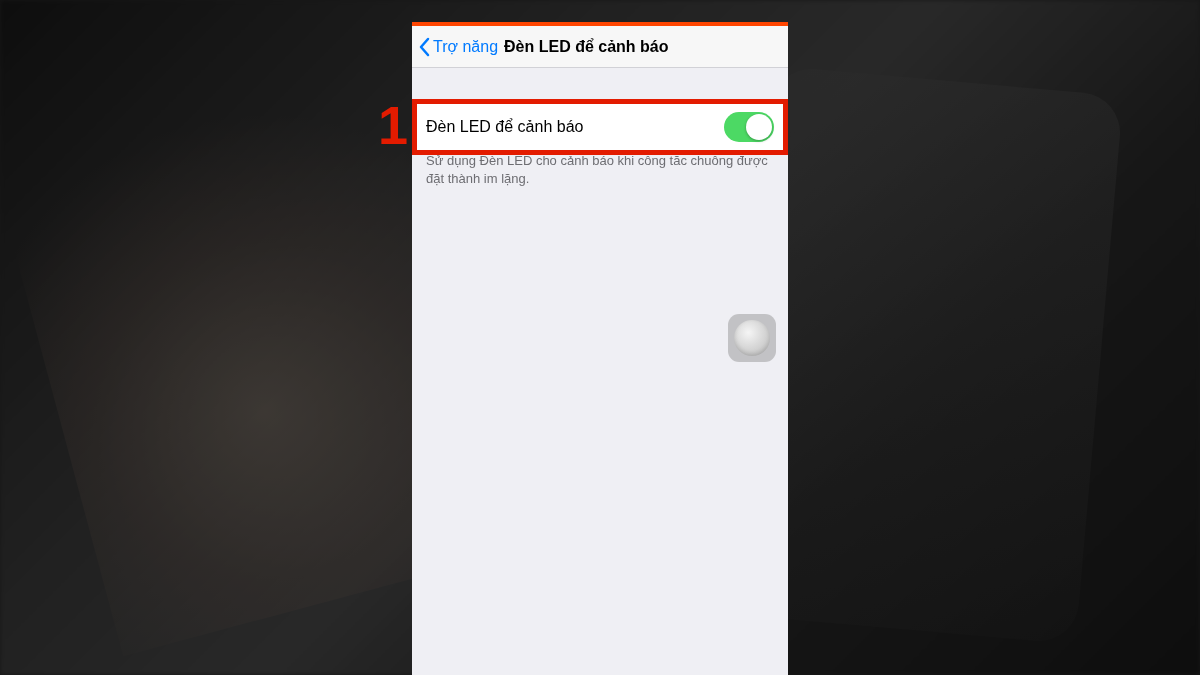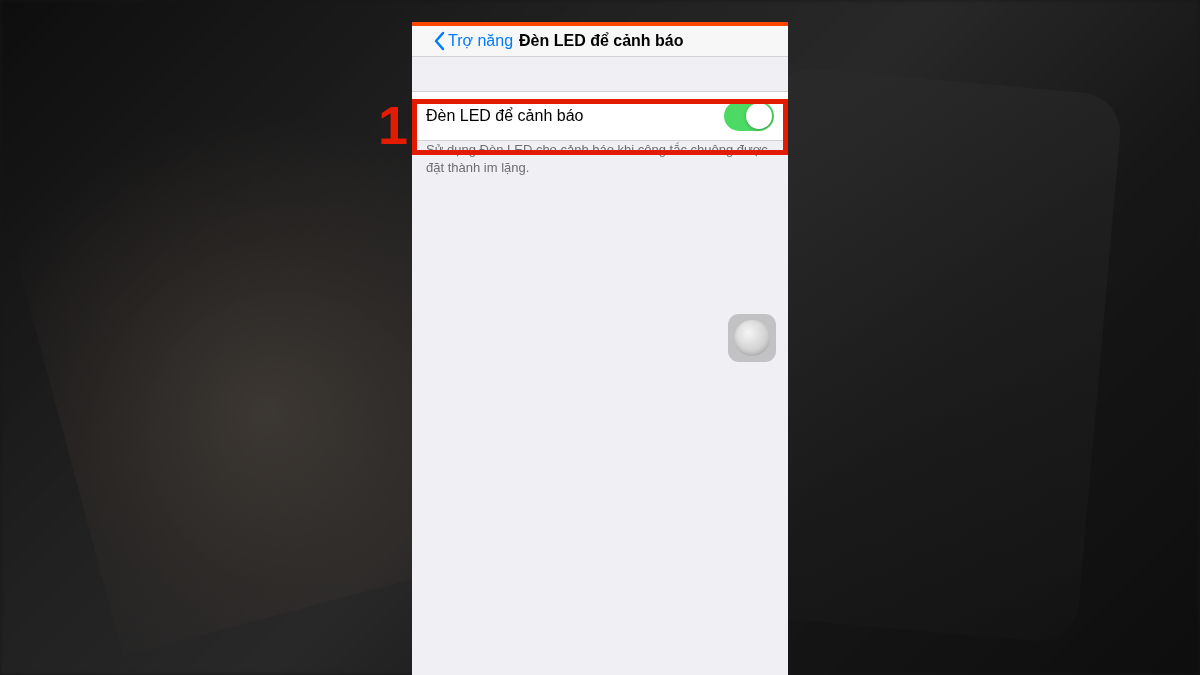--- a/index.html
+++ b/index.html
@@ -53,26 +53,26 @@
       height: 653px;
       background: #efeff4;
       display: flex;
       flex-direction: column;
     }
     .top-bar {
       height: 4px;
       background: #ff4500;
     }
     .nav-header {
-      height: 31px;
+      height: 42px;
       background: #f7f7f7;
       border-bottom: 1px solid #d1d1d6;
       display: flex;
       align-items: center;
-      padding: 0 21px;
+      padding: 0 6px;
     }
     .back-section {
       display: flex;
       align-items: center;
       color: #007aff;
       font-size: 16px;
     }
     .back-chevron {
       width: 12px;
       height: 20px;

